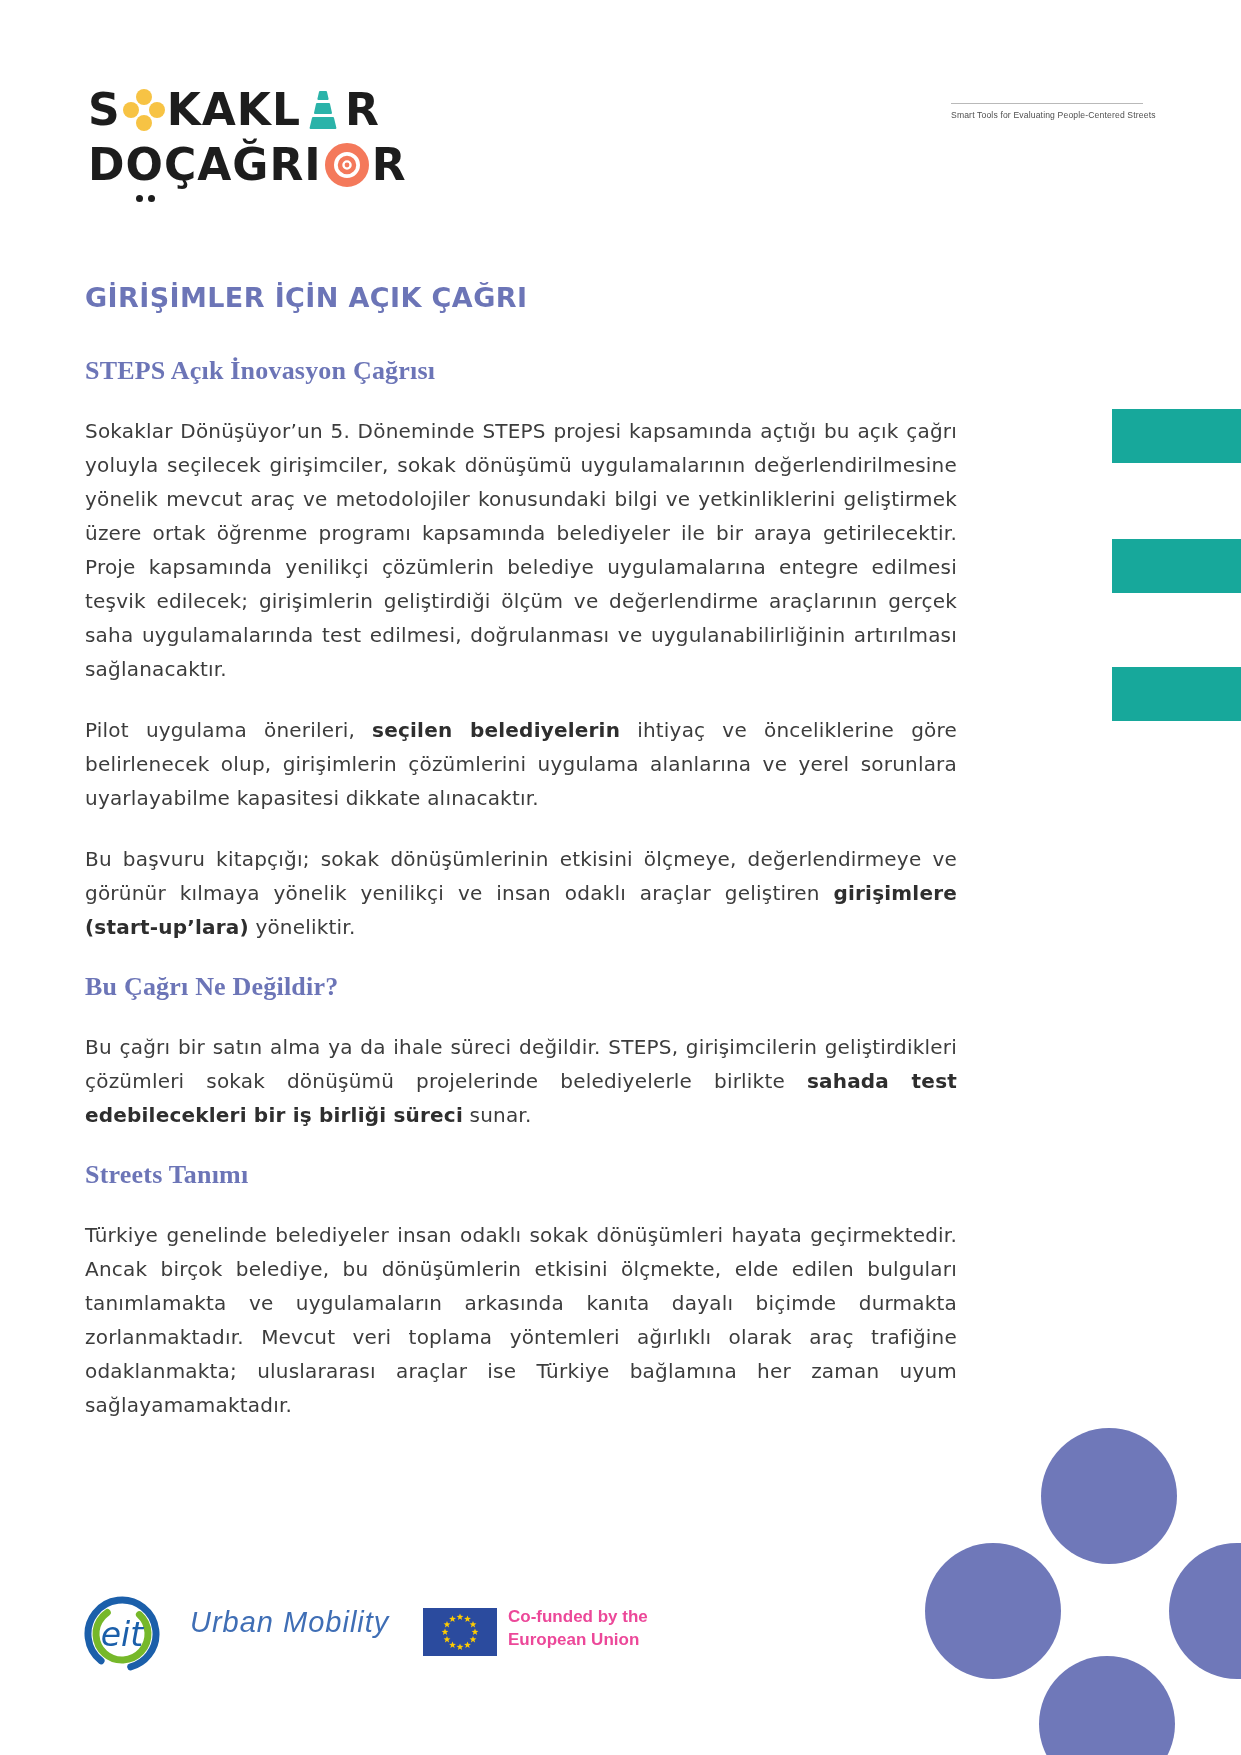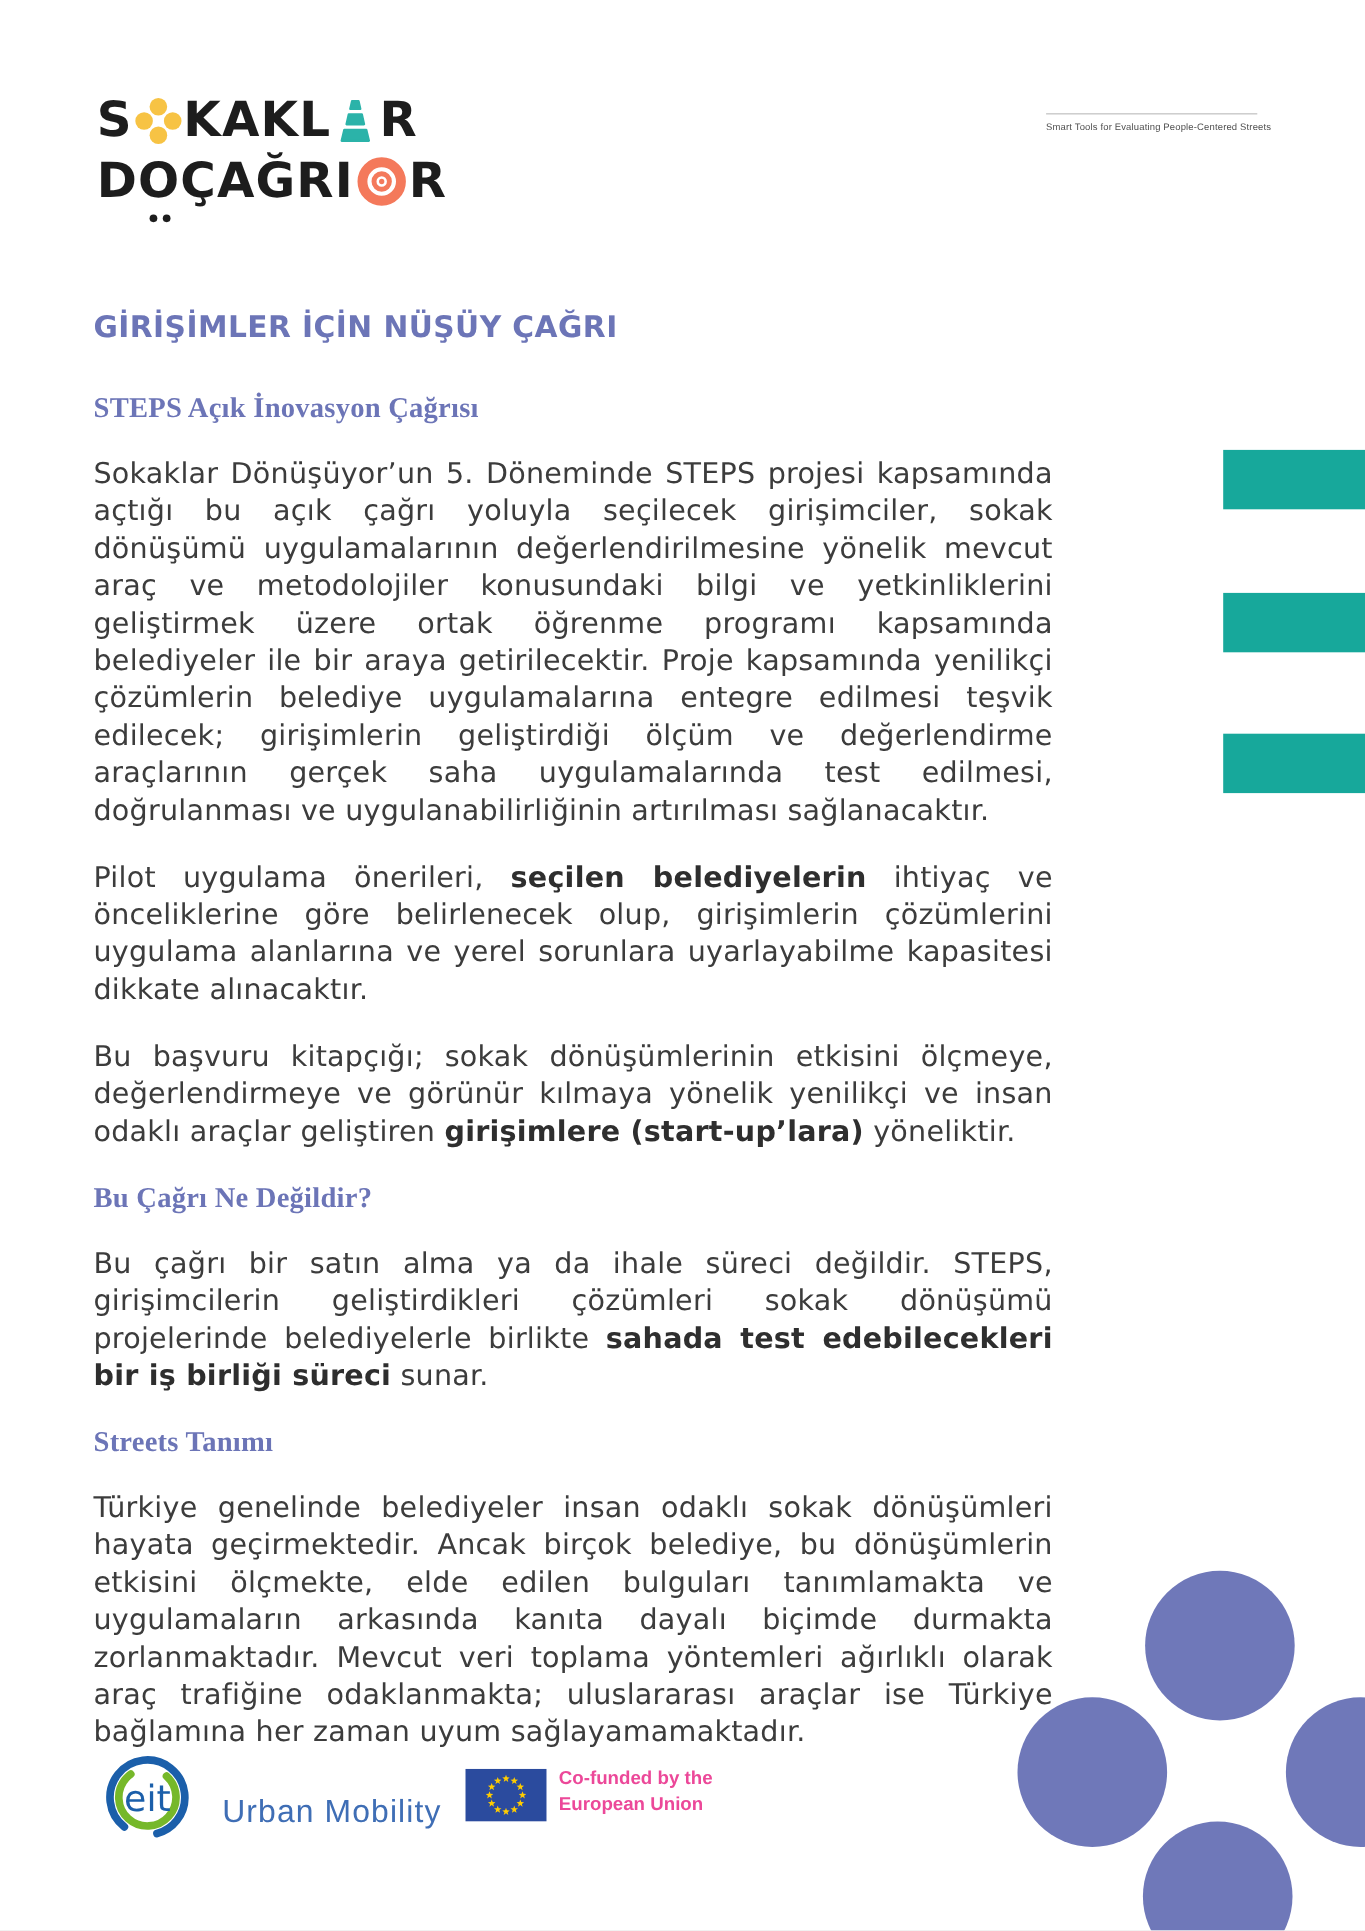--- a/index.html
+++ b/index.html
@@ -35,34 +35,34 @@
   .steps-e i:nth-child(2){width:27px;}
   .steps-e i:nth-child(3){width:19px;}
   .steps-rule{margin-top:13px;height:1px;background:#b9b9b9;width:192px;}
   .steps-tagline{margin-top:6px;font-size:8.6px;letter-spacing:0.15px;color:#4f4f4f;
     font-family:"Liberation Sans",sans-serif;white-space:nowrap;}
   
   .content{position:absolute;left:85px;top:282px;width:872px;color:#3c3c3c;}
   .content h1{margin:0 0 42px;font-size:27px;line-height:32px;color:#6C75B7;letter-spacing:0.4px;}
   .content h2{margin:28px 0 28px;font-size:26px;line-height:30px;color:#6C75B7;letter-spacing:0.2px;font-family:Liberation Serif, serif;}
   .content h2:first-of-type{margin-top:0;}
-  .content p{margin:0 0 27px;font-size:26px;line-height:34px;text-align:justify;
+  .content p{margin:0 0 27px;font-size:20px;line-height:34px;text-align:justify;
     letter-spacing:0.2px;color:#3c3c3c;}
   .content p strong{font-weight:700;color:#2e2e2e;}
   
   .teal-bar{position:absolute;left:1112px;width:129px;height:54px;background:#17A89B;}
   .teal-bar.b1{top:409px;} .teal-bar.b2{top:539px;} .teal-bar.b3{top:667px;}
   
   .circle{position:absolute;width:136px;height:136px;border-radius:50%;background:#6F78B9;}
   .circle.c1{left:1041px;top:1428px;}
   .circle.c2{left:925px;top:1543px;}
   .circle.c3{left:1169px;top:1543px;}
   .circle.c4{left:1039px;top:1656px;}
   
-  .eit{position:absolute;left:96px;top:1592px;display:flex;align-items:center;}
+  .eit{position:absolute;left:84px;top:1592px;display:flex;font-style:italic;}
   .eit-label{margin-left:24px;margin-top:14px;font-size:29px;letter-spacing:1px;color:#3F6EB5;
     font-family:"Liberation Sans",sans-serif;}
   .eu{position:absolute;left:423px;top:1608px;display:flex;align-items:flex-start;}
   .eu-flag{width:74px;height:48px;display:block;}
   .eu-label{margin-left:11px;margin-top:-3px;font-size:17px;line-height:23px;font-weight:700;
     color:#ec4899;font-family:"Liberation Sans",sans-serif;}
 </style>
 </head>
 <body>
 
@@ -97,21 +97,21 @@
       <span>R</span>
     </div>
   </div>
 
   <div class="steps">
     <div class="steps-rule"></div>
     <div class="steps-tagline">Smart Tools for Evaluating People-Centered Streets</div>
   </div>
 
   <div class="content">
-    <h1>GİRİŞİMLER İÇİN NÜŞÜY ÇAĞRI</h1>
+    <h1>GİRİŞİMLER İÇİN AÇIK ÇAĞRI</h1>
 
     <h2>STEPS Açık İnovasyon Çağrısı</h2>
     <p><span>Sokaklar Dönüşüyor’un 5. Döneminde STEPS projesi kapsamında açtığı bu açık çağrı yoluyla seçilecek girişimciler, sokak dönüşümü uygulamalarının değerlendirilmesine yönelik mevcut araç ve metodolojiler konusundaki bilgi ve yetkinliklerini geliştirmek üzere ortak öğrenme programı kapsamında belediyeler ile bir araya getirilecektir. Proje kapsamında yenilikçi çözümlerin belediye uygulamalarına entegre edilmesi teşvik edilecek; girişimlerin geliştirdiği ölçüm ve değerlendirme araçlarının gerçek saha uygulamalarında test edilmesi, doğrulanması ve uygulanabilirliğinin artırılması sağlanacaktır.</span></p>
     <p><span>Pilot uygulama önerileri, </span><strong>seçilen belediyelerin</strong><span> ihtiyaç ve önceliklerine göre belirlenecek olup, girişimlerin çözümlerini uygulama alanlarına ve yerel sorunlara uyarlayabilme kapasitesi dikkate alınacaktır.</span></p>
     <p><span>Bu başvuru kitapçığı; sokak dönüşümlerinin etkisini ölçmeye, değerlendirmeye ve görünür kılmaya yönelik yenilikçi ve insan odaklı araçlar geliştiren </span><strong>girişimlere (start-up’lara)</strong><span> yöneliktir.</span></p>
 
     <h2>Bu Çağrı Ne Değildir?</h2>
     <p><span>Bu çağrı bir satın alma ya da ihale süreci değildir. STEPS, girişimcilerin geliştirdikleri çözümleri sokak dönüşümü projelerinde belediyelerle birlikte </span><strong>sahada test edebilecekleri bir iş birliği süreci</strong><span> sunar.</span></p>
 
     <h2>Streets Tanımı</h2>

